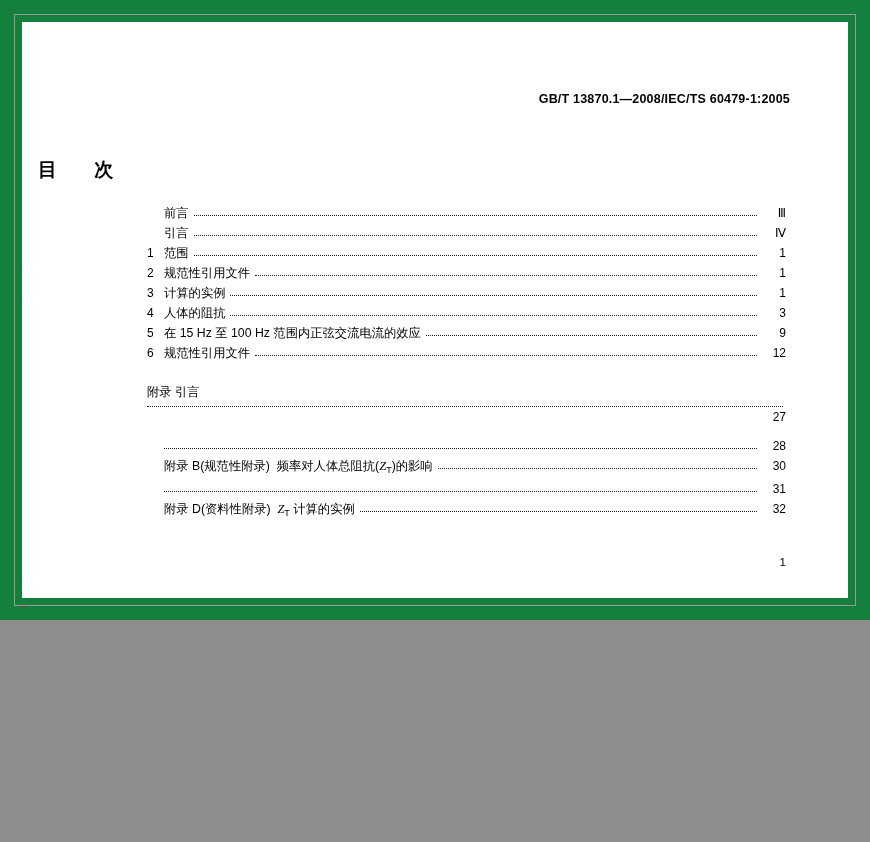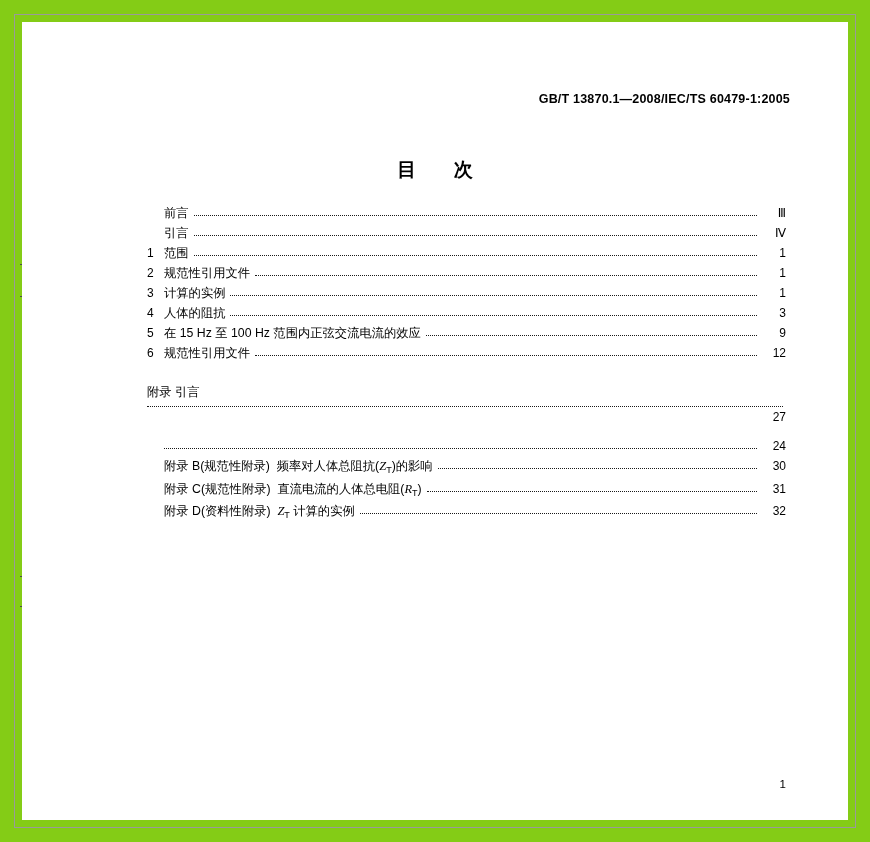--- a/index.html
+++ b/index.html
@@ -3,22 +3,22 @@
 <meta charset="utf-8">
 <style>
   html, body {
     margin: 0;
     padding: 0;
     background: #8d8d8d;
   }
   .page {
     position: relative;
     width: 870px;
-    height: 842px;
-    background: #84cc16;
+    height: 620px;
+    background: #15803d;
     margin: 0 auto;
     overflow: hidden;
     font-family: "Liberation Serif", "DejaVu Serif", serif;
     color: #000000;
   }
   
   .page-frame {
     position: absolute;
     left: 14px;
     top: 14px;
@@ -45,21 +45,20 @@
     font-weight: bold;
     letter-spacing: 0.2px;
     white-space: nowrap;
   }
 
   .toc-title {
     position: absolute;
     left: 0;
     right: 0;
     top: 135px;
-    text-align: center;
     font-family: "Liberation Sans", "DejaVu Sans", sans-serif;
     font-size: 19px;
     font-weight: bold;
     letter-spacing: 16px;
     text-indent: 16px;
   }
 
   .toc {
     position: absolute;
     left: 125px;
@@ -223,33 +222,32 @@
       <div class="toc-row gap-top">
         <span class="toc-num blank"></span>
         <span class="toc-label">附录  引言</span>
         <span class="dots"></span>
         <span class="toc-page">27</span>
       </div>
 
       <div class="toc-row">
         <span class="toc-num blank"></span>
         <span class="dots"></span>
-        <span class="toc-page">24</span>
+        <span class="toc-page">28</span>
       </div>
 
       <div class="toc-row">
         <span class="toc-num blank"></span>
         <span class="toc-label">附录 B(规范性附录)&nbsp; 频率对人体总阻抗(<span class="ital">Z</span><span class="sub">T</span>)的影响</span>
         <span class="dots"></span>
         <span class="toc-page">30</span>
       </div>
 
       <div class="toc-row">
         <span class="toc-num blank"></span>
-        <span class="toc-label">附录 C(规范性附录)&nbsp; 直流电流的人体总电阻(<span class="ital">R</span><span class="sub">T</span>)</span>
         <span class="dots"></span>
         <span class="toc-page">31</span>
       </div>
 
       <div class="toc-row">
         <span class="toc-num blank"></span>
         <span class="toc-label">附录 D(资料性附录)&nbsp; <span class="ital">Z</span><span class="sub">T</span> 计算的实例</span>
         <span class="dots"></span>
         <span class="toc-page">32</span>
       </div>

